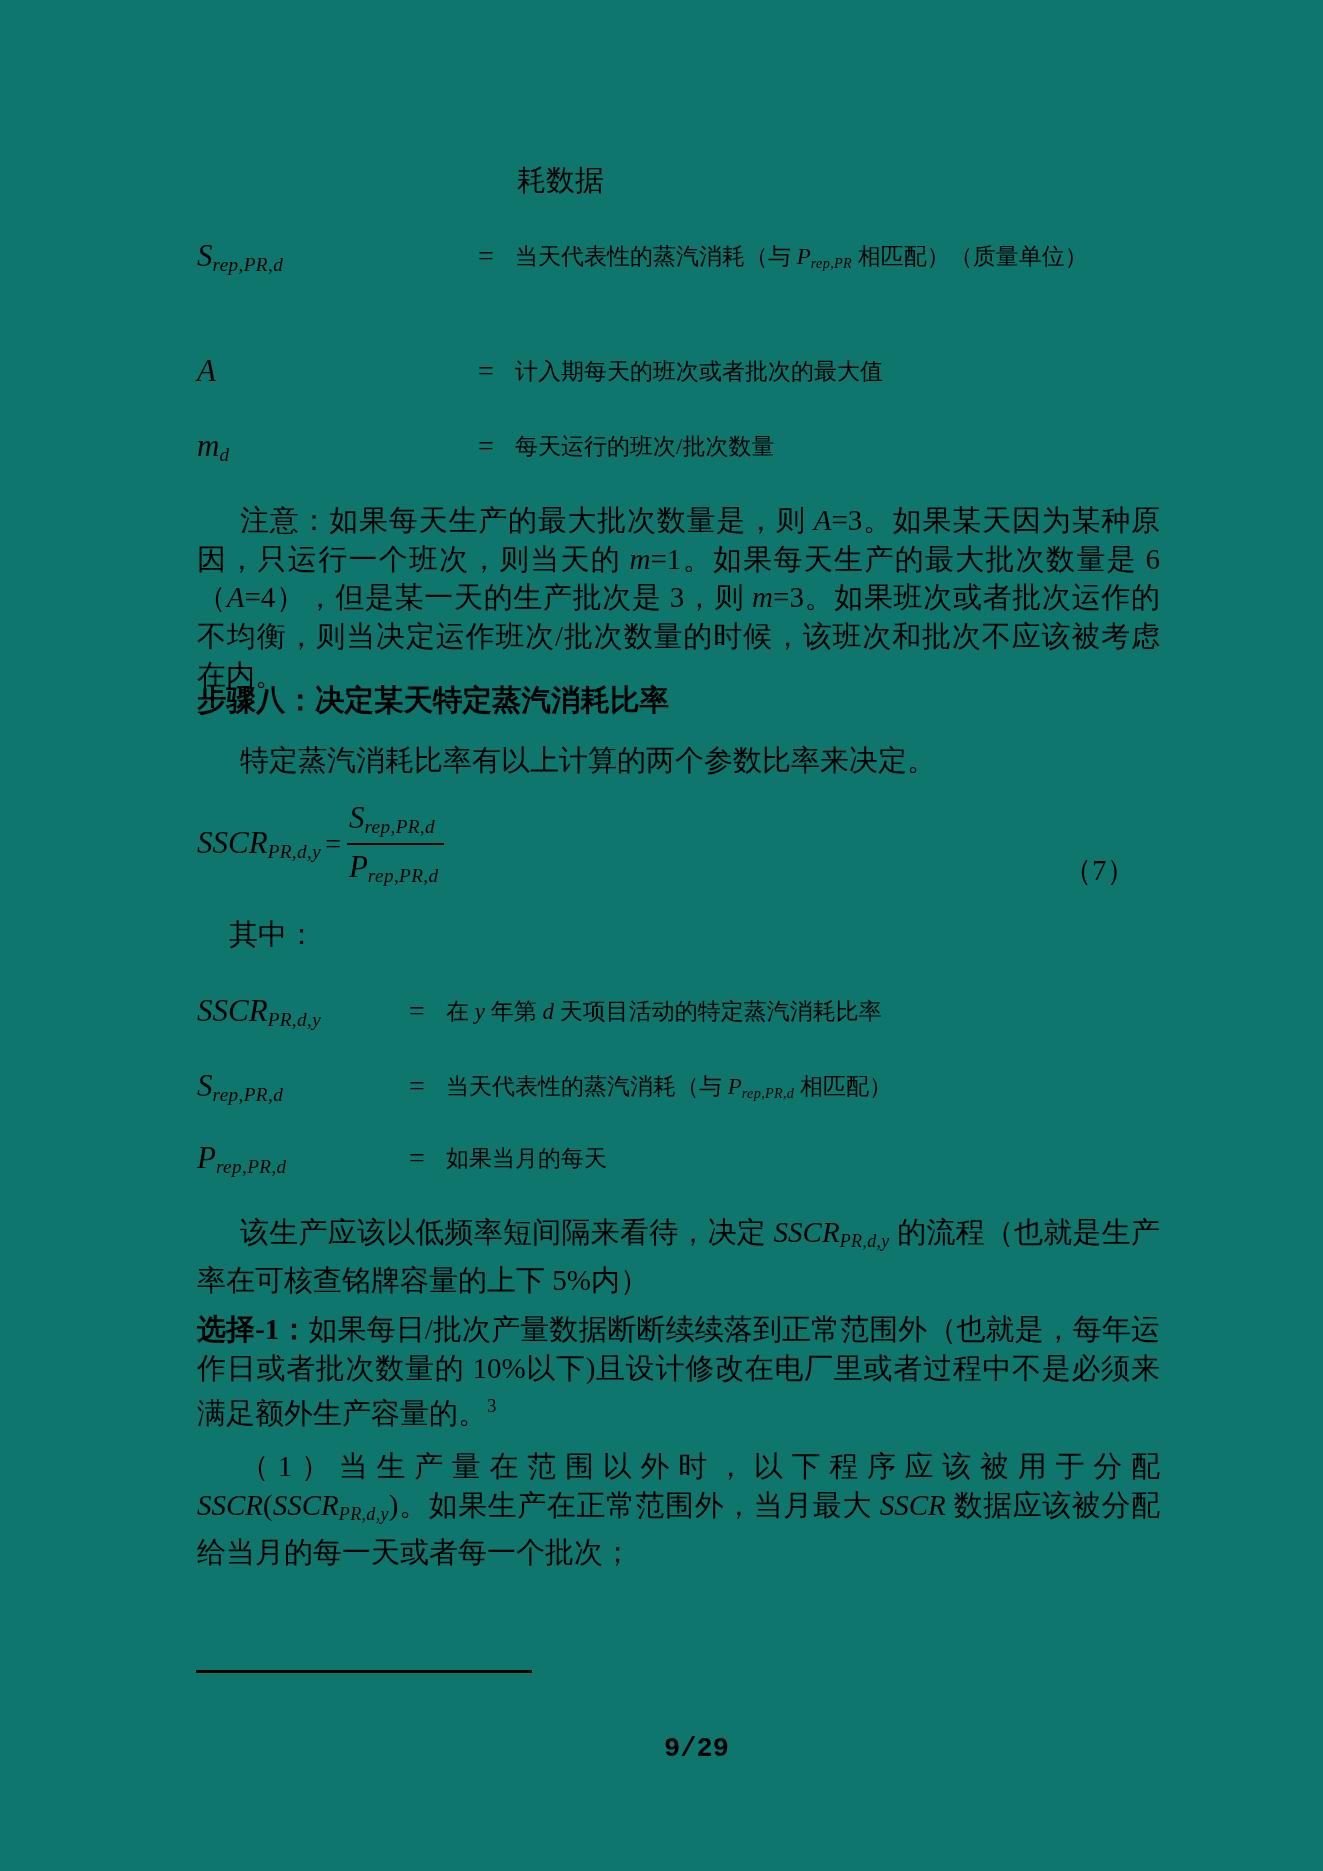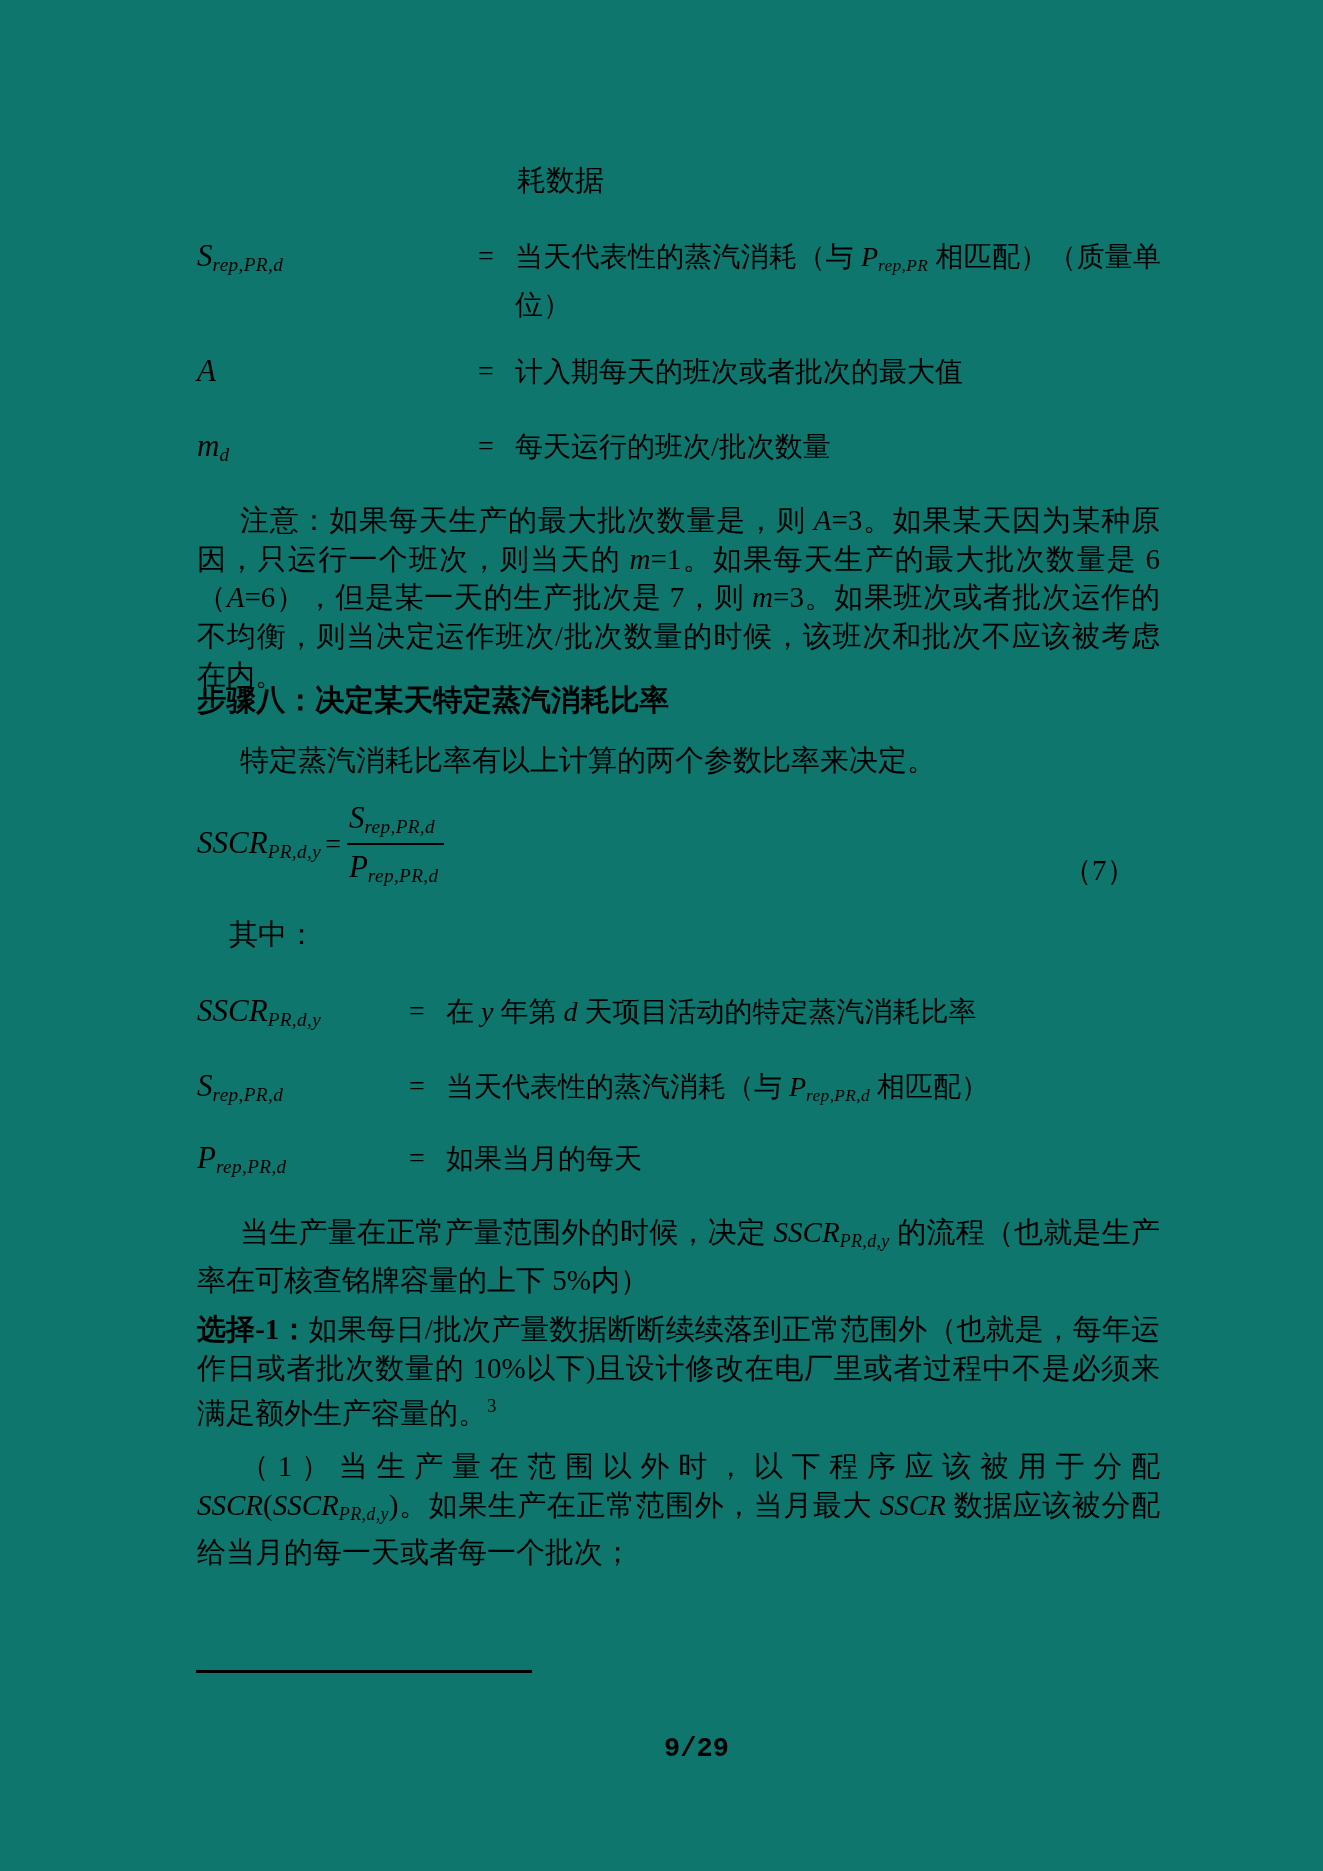--- a/index.html
+++ b/index.html
@@ -17,21 +17,21 @@
   .para{left:197px;width:963px;text-align:justify;}
   .indent{text-indent:43px;}
   .it{font-style:italic;}
   .bd{font-weight:bold;}
   .ssub{font-size:0.62em;font-style:italic;vertical-align:-0.28em;letter-spacing:0.02em;}
   .ssup{font-size:0.65em;vertical-align:super;}
   
   .defrow{position:absolute;left:197px;width:963px;height:40px;}
   .defrow .sym{position:absolute;left:0;top:0;font-size:31px;white-space:nowrap;}
   .defrow .eq{position:absolute;top:2px;font-size:28px;}
-  .defrow .desc{position:absolute;top:0;font-size:28px;line-height:38.7px;text-align:justify;}
+  .defrow .desc{position:absolute;top:0;font-size:23px;line-height:38.7px;text-align:justify;}
   .blk1 .eq{left:281px;}
   .blk1 .desc{left:318px;width:646px;}
   .blk2 .eq{left:212px;}
   .blk2 .desc{left:249px;width:714px;}
   .heading{font-weight:bold;font-size:29.5px;}
   
   .formula{display:flex;align-items:center;font-size:31px;}
   .formula .lhs{white-space:nowrap;}
   .formula .eq2{margin:0 6px 0 4px;font-size:28px;}
   .frac{display:inline-flex;flex-direction:column;vertical-align:middle;}
@@ -58,21 +58,21 @@
     <span class="sym"><span class="it">A</span></span>
     <span class="eq">=</span>
     <span class="desc"><span>计入期每天的班次或者批次的最大值</span></span>
   </div>
   <div class="defrow blk1" style="top:428px;">
     <span class="sym"><span class="it">m</span><span class="ssub">d</span></span>
     <span class="eq">=</span>
     <span class="desc"><span>每天运行的班次/批次数量</span></span>
   </div>
 
-  <div class="abs body-text para indent" style="top:501px;"><span>注意：如果每天生产的最大批次数量是，则 </span><span class="it">A</span><span>=3。如果某天因为某种原因，只运行一个班次，则当天的 </span><span class="it">m</span><span>=1。如果每天生产的最大批次数量是 6（</span><span class="it">A</span><span>=6），但是某一天的生产批次是 7，则 </span><span class="it">m</span><span>=3。如果班次或者批次运作的不均衡，则当决定运作班次/批次数量的时候，该班次和批次不应该被考虑在内。</span></div>
+  <div class="abs body-text para indent" style="top:501px;"><span>注意：如果每天生产的最大批次数量是，则 </span><span class="it">A</span><span>=3。如果某天因为某种原因，只运行一个班次，则当天的 </span><span class="it">m</span><span>=1。如果每天生产的最大批次数量是 6（</span><span class="it">A</span><span>=4），但是某一天的生产批次是 3，则 </span><span class="it">m</span><span>=3。如果班次或者批次运作的不均衡，则当决定运作班次/批次数量的时候，该班次和批次不应该被考虑在内。</span></div>
 
   <div class="abs heading" style="left:197px;top:681px;">步骤八：决定某天特定蒸汽消耗比率</div>
 
   <div class="abs body-text para indent" style="top:741px;">特定蒸汽消耗比率有以上计算的两个参数比率来决定。</div>
 
   <div class="abs formula" style="left:197px;top:796px;">
     <span class="lhs"><span class="it">SSCR</span><span class="ssub">PR,d,y</span></span>
     <span class="eq2">=</span>
     <span class="frac">
       <span class="num"><span class="it">S</span><span class="ssub">rep,PR,d</span></span>
@@ -92,21 +92,21 @@
     <span class="sym"><span class="it">S</span><span class="ssub">rep,PR,d</span></span>
     <span class="eq">=</span>
     <span class="desc"><span>当天代表性的蒸汽消耗（与 </span><span class="it">P</span><span class="ssub">rep,PR,d</span><span> 相匹配）</span></span>
   </div>
   <div class="defrow blk2" style="top:1140px;">
     <span class="sym"><span class="it">P</span><span class="ssub">rep,PR,d</span></span>
     <span class="eq">=</span>
     <span class="desc"><span>如果当月的每天</span></span>
   </div>
 
-  <div class="abs body-text para indent" style="top:1213px;"><span>当生产量在正常产量范围外的时候，决定 </span><span class="it">SSCR</span><span class="ssub">PR,d,y</span><span> 的流程（也就是生产率在可核查铭牌容量的上下 5%内）</span></div>
+  <div class="abs body-text para indent" style="top:1213px;"><span>该生产应该以低频率短间隔来看待，决定 </span><span class="it">SSCR</span><span class="ssub">PR,d,y</span><span> 的流程（也就是生产率在可核查铭牌容量的上下 5%内）</span></div>
 
   <div class="abs body-text para" style="top:1310px;"><span class="bd">选择-1：</span><span>如果每日/批次产量数据断断续续落到正常范围外（也就是，每年运作日或者批次数量的 10%以下)且设计修改在电厂里或者过程中不是必须来满足额外生产容量的。</span><span class="ssup">3</span></div>
 
   <div class="abs body-text para indent" style="top:1447px;"><span>（1）当生产量在范围以外时，以下程序应该被用于分配 </span><span class="it">SSCR</span><span>(</span><span class="it">SSCR</span><span class="ssub">PR,d,y</span><span>)。如果生产在正常范围外，当月最大 </span><span class="it">SSCR</span><span> 数据应该被分配给当月的每一天或者每一个批次；</span></div>
 
 
   <div class="abs rule" style="left:196px;top:1670px;width:336px;"></div>
 
   <div class="abs pagenum" style="left:215px;top:1734px;width:963px;font-family:Liberation Mono, monospace;">9/29</div>
 

